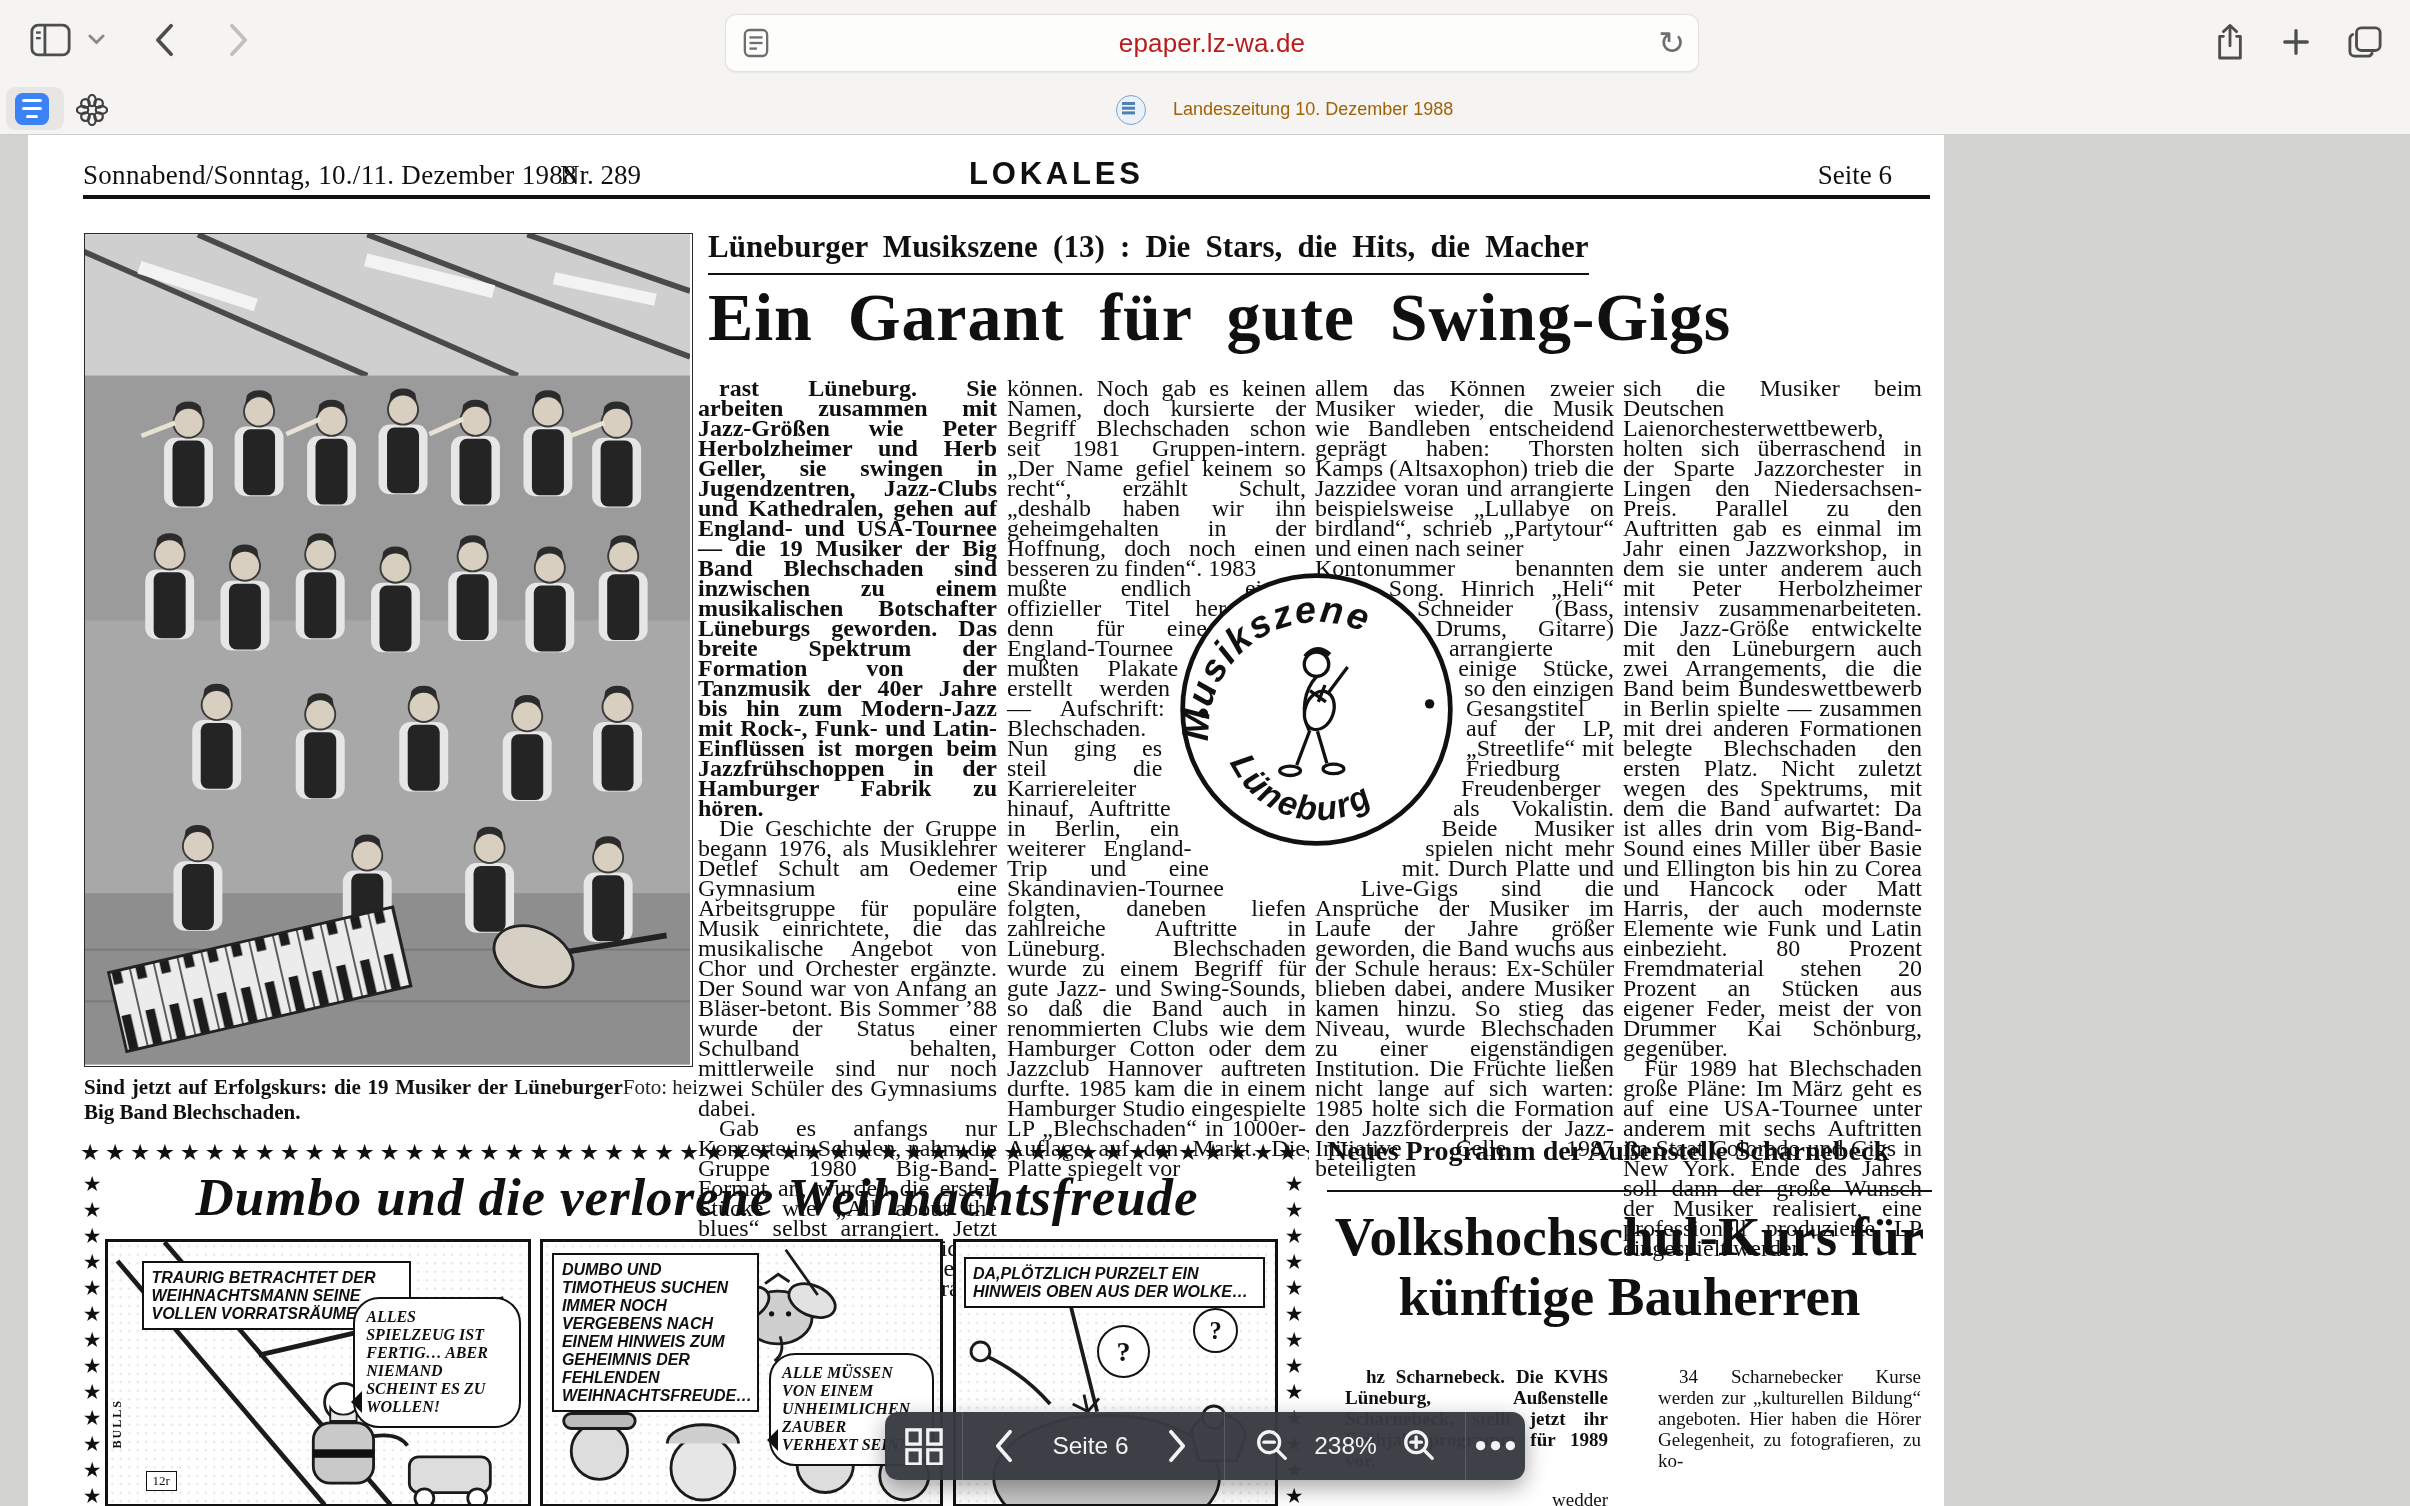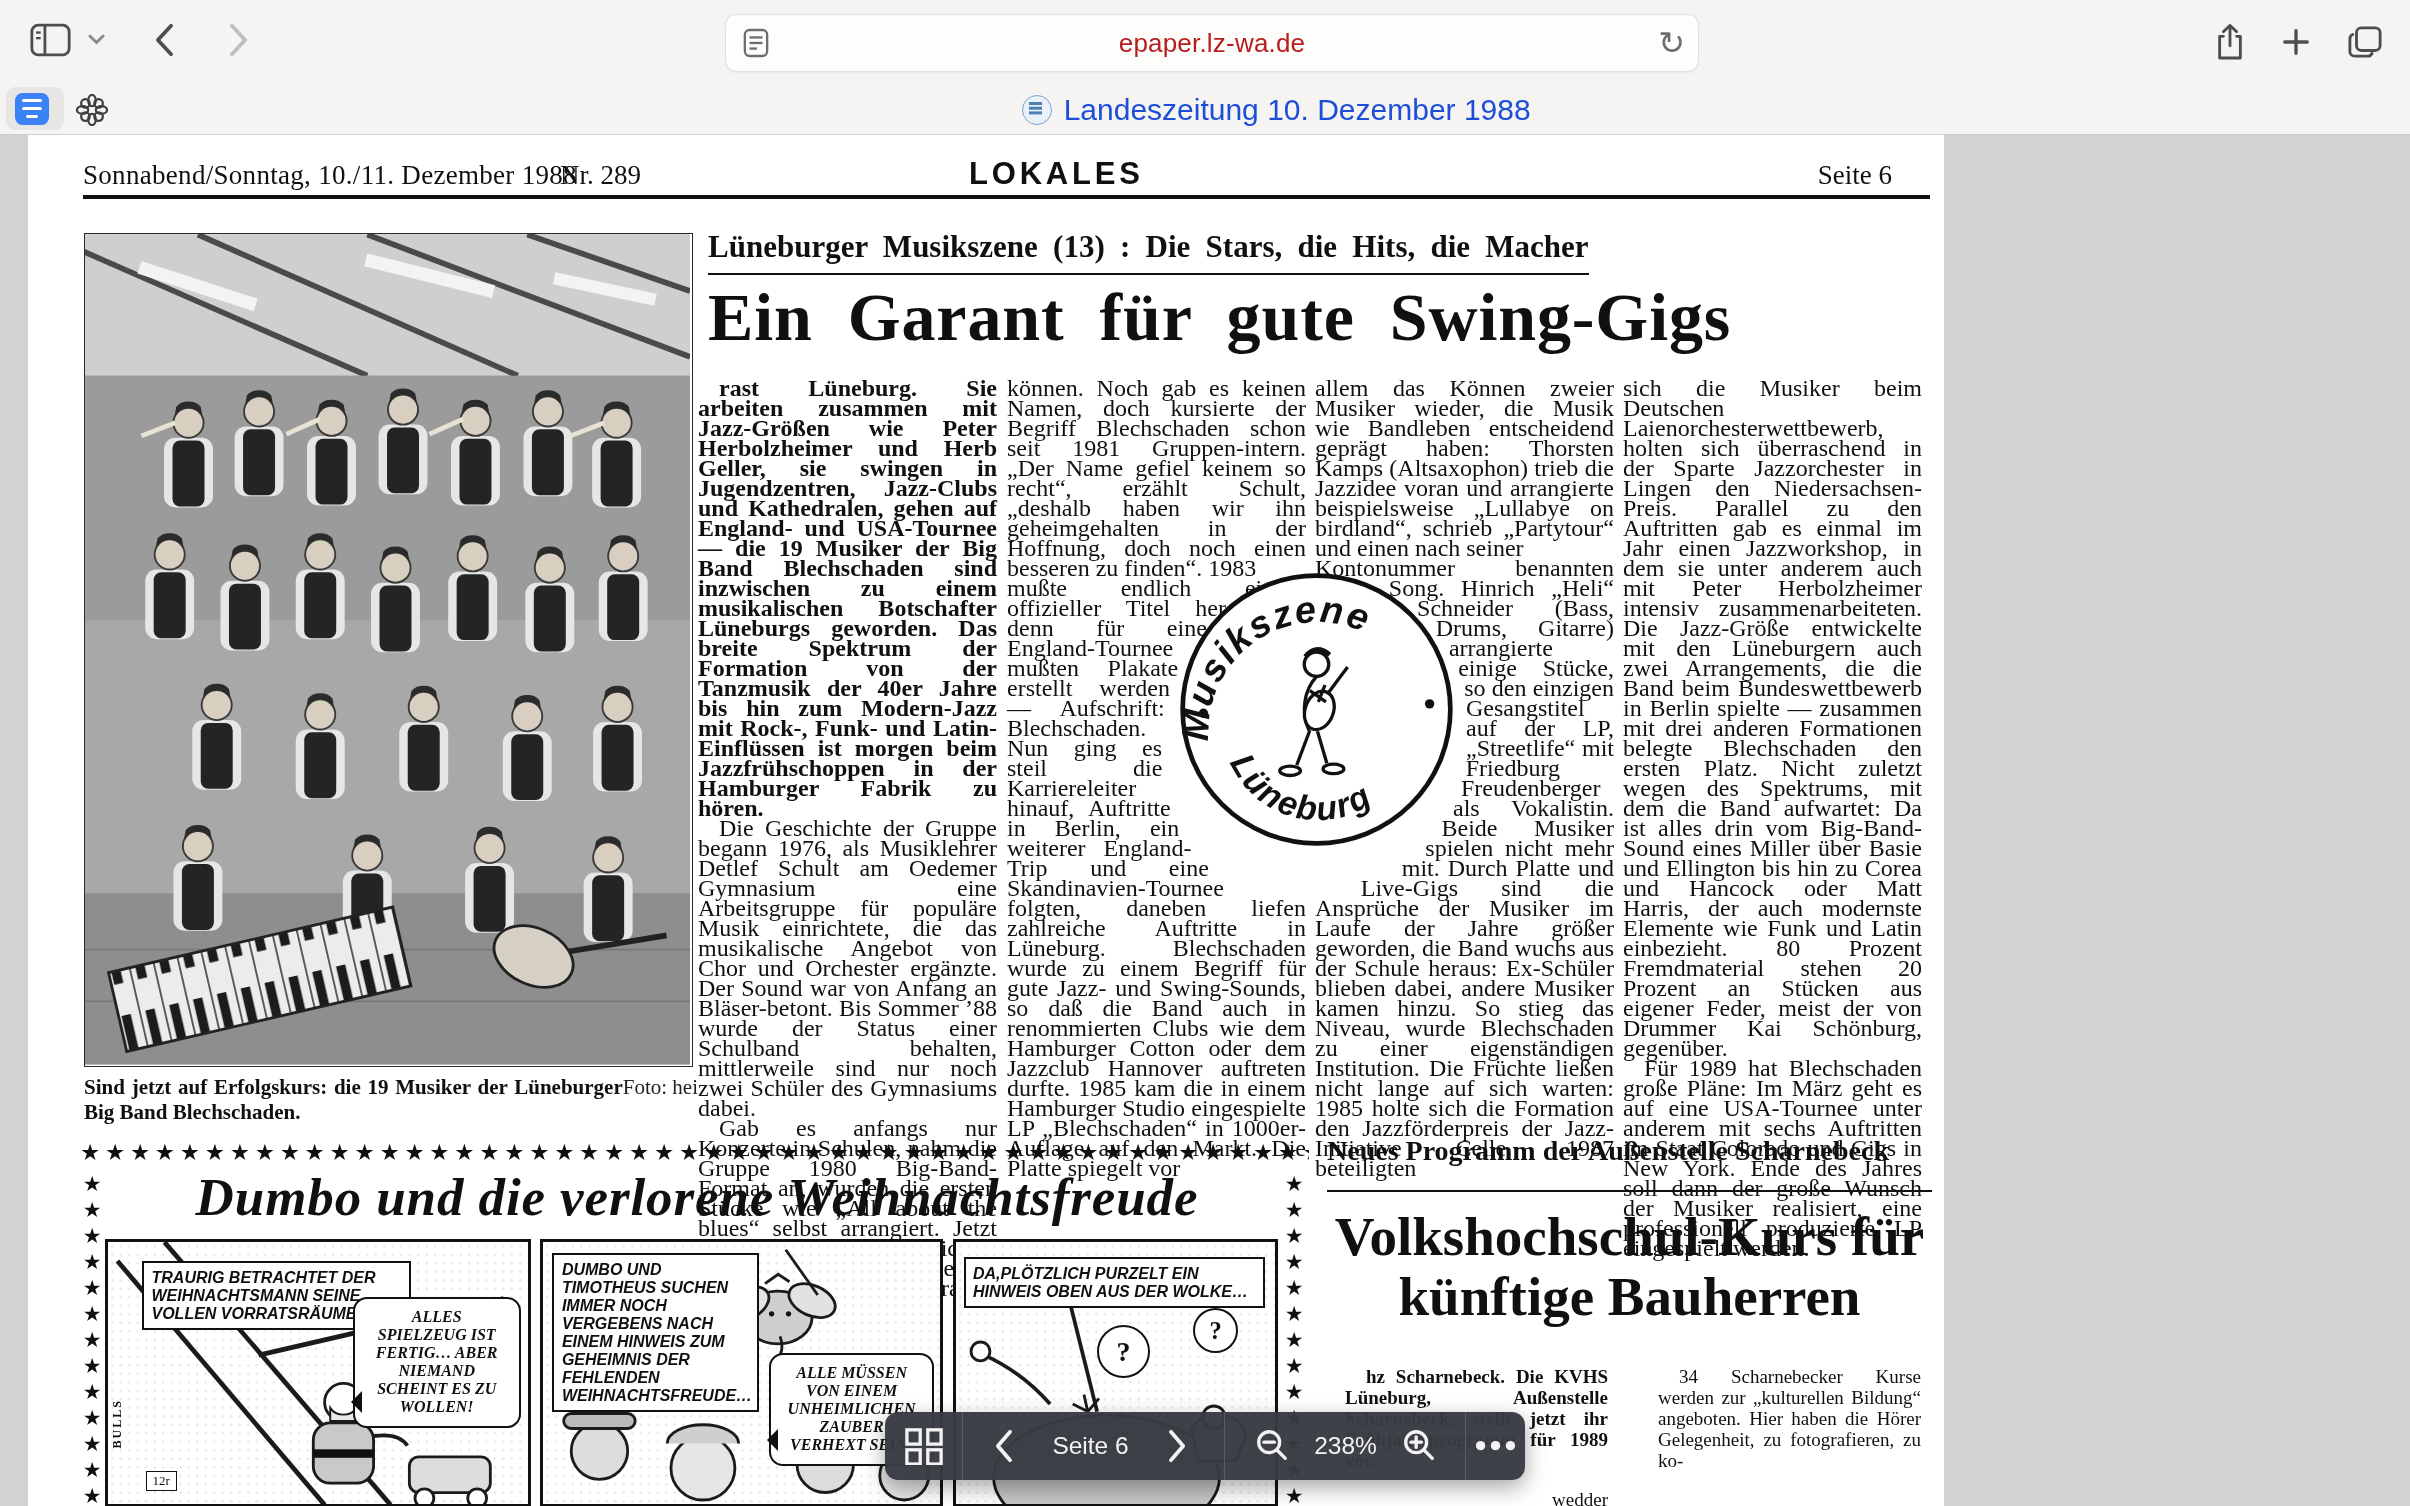--- a/index.html
+++ b/index.html
@@ -21,21 +21,21 @@
   .nav-right{position:absolute;right:24.5px;top:19px;display:flex;align-items:center;gap:28px;}
   .toolrow{position:absolute;left:0;top:85px;width:100%;height:49px;}
   .ext-pill{position:absolute;left:5.6px;top:1.9px;width:58px;height:43px;background:#e7e6e4;border-radius:9.4px;}
   .ext-blue{position:absolute;left:15px;top:7.5px;width:34px;height:32px;background:#3b82f7;border-radius:7.5px;display:flex;flex-direction:column;justify-content:center;gap:4.7px;padding:0 6.6px;box-sizing:border-box;}
   .ext-blue i{display:block;height:3.3px;background:#fff;border-radius:1.9px;}
   .ext-blue i:nth-child(1){width:100%}.ext-blue i:nth-child(2){width:100%}.ext-blue i:nth-child(3){width:60%}
   .ext-flower{position:absolute;left:72px;top:5.6px;}
   .site-title{position:absolute;left:0;top:0;width:100%;height:100%;display:flex;align-items:center;justify-content:center;gap:11.3px;transform:translateX(71px);}
   .site-badge{width:28px;height:28px;border-radius:50%;border:1.9px solid #7aa3cc;background:#eaf1f8;position:relative;}
   .site-badge::after{content:"";position:absolute;left:5.6px;top:6.6px;width:13px;height:2.8px;background:#4f81b5;box-shadow:0 4.7px 0 #4f81b5,0 9.4px 0 #4f81b5;}
-  .site-title span{font-size:30px;color:#1d4ed8;}
+  .site-title span{font-size:18px;color:#a16207;margin-left:16px;}
   
   .viewer{position:absolute;left:0;top:135px;width:2411px;height:1372px;background:#d2d2d0;}
   .sheet{position:absolute;left:28px;top:0;width:1916px;height:1372px;background:#ffffff;color:#101010;}
   .serif{font-family:"Liberation Serif","DejaVu Serif",serif;}
   
   .np-date{position:absolute;left:55px;top:24.5px;font-size:27px;letter-spacing:0.3px;}
   .np-issue{position:absolute;left:532px;top:24.5px;font-size:27px;}
   .np-section{position:absolute;left:909px;top:21px;font-size:31px;font-weight:bold;letter-spacing:3.8px;font-family:"Liberation Sans",sans-serif;margin-left:32px;}
   .np-page{position:absolute;right:52px;top:24.5px;font-size:27px;}
   .np-rule{position:absolute;left:55px;top:60px;width:1847px;height:3.8px;background:#111;}
@@ -56,21 +56,21 @@
   .stars-top{position:absolute;left:52px;top:1004px;width:1229px;height:30px;overflow:hidden;font-size:22.6px;letter-spacing:4.7px;white-space:nowrap;}
   .stars-v{position:absolute;width:24.5px;font-size:21px;line-height:26px;white-space:pre;text-align:center;overflow:hidden;height:339px;}
   .stars-left{left:52px;top:1036px;}
   .stars-right{left:1254px;top:1036px;}
   .comic-title{position:absolute;left:85px;top:1032px;width:1168px;text-align:center;font-size:53px;font-weight:bold;font-style:italic;letter-spacing:0.9px;}
   .panel{position:absolute;top:1104px;height:268px;background:#fff;border:3.8px solid #111;box-sizing:border-box;overflow:hidden;background-image:radial-gradient(circle,rgba(0,0,0,.10) 1px,transparent 1.2px);background-size:8.5px 8.5px;}
   .p1{left:77px;width:426px;}
   .p2{left:512px;width:403px;}
   .p3{left:925px;width:325px;}
   .cap-box{position:absolute;background:#fff;border:2.8px solid #111;padding:5.6px 7.5px;font-size:16px;line-height:18px;font-weight:bold;font-style:italic;text-transform:uppercase;font-family:"Liberation Sans",sans-serif;}
-  .bubble{position:absolute;background:#fff;border:2.8px solid #111;border-radius:14px;padding:9.4px 11.3px;font-size:16px;line-height:18px;font-weight:bold;font-style:italic;text-transform:uppercase;text-align:center;}
+  .bubble{position:absolute;background:#fff;border:2.8px solid #111;border-radius:26px;padding:9.4px 11.3px;font-size:16px;line-height:18px;font-weight:bold;font-style:italic;text-transform:uppercase;}
   .bubble::after{content:"";position:absolute;left:-15px;bottom:13px;width:0;height:0;border:11.3px solid transparent;border-right-color:#111;}
   .bulls{position:absolute;left:1.9px;bottom:56px;font-size:12.2px;font-weight:bold;writing-mode:vertical-rl;transform:rotate(180deg);letter-spacing:1.9px;}
   .tag12r{position:absolute;left:38px;bottom:13px;border:1.9px solid #111;background:#fff;font-size:13px;font-weight:normal;padding:0.9px 5.6px;}
   .q-bub{position:absolute;width:49px;height:49px;border:2.8px solid #111;border-radius:50%;background:#fff;display:flex;align-items:center;justify-content:center;font-size:28px;font-weight:bold;}
   
   .a2{position:absolute;left:1299px;top:1000px;width:605px;}
   .a2-kicker{font-size:28px;font-weight:bold;padding-bottom:23px;border-bottom:2.8px solid #111;}
   .a2-headline{margin-top:15px;text-align:center;font-size:55px;line-height:60px;font-weight:bold;}
   .a2-cols{position:relative;margin-top:21px;height:188px;}
   .a2col{position:absolute;top:0;width:299px;font-size:19px;line-height:21px;text-align:justify;}

